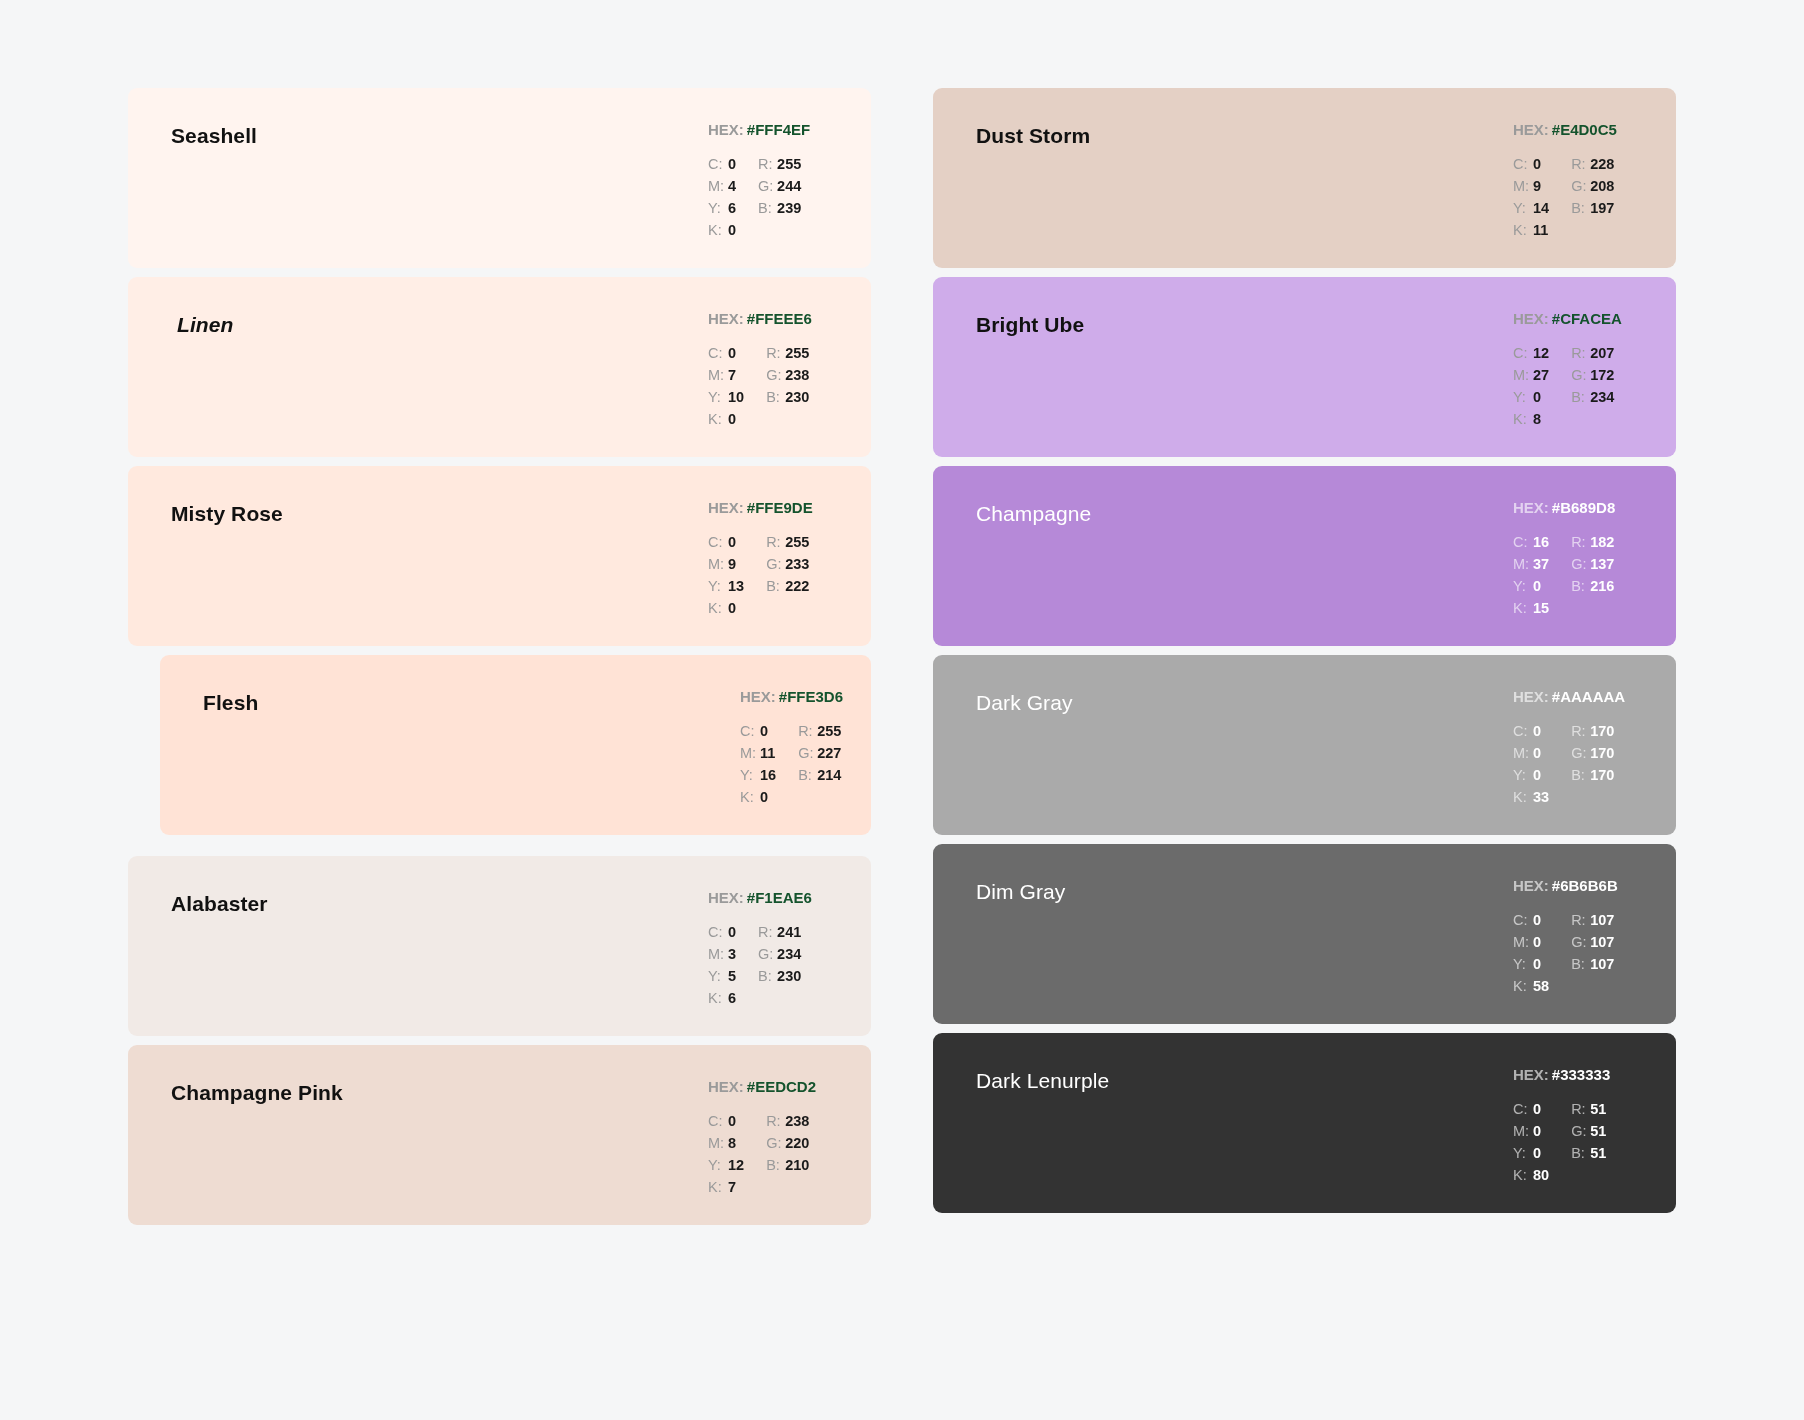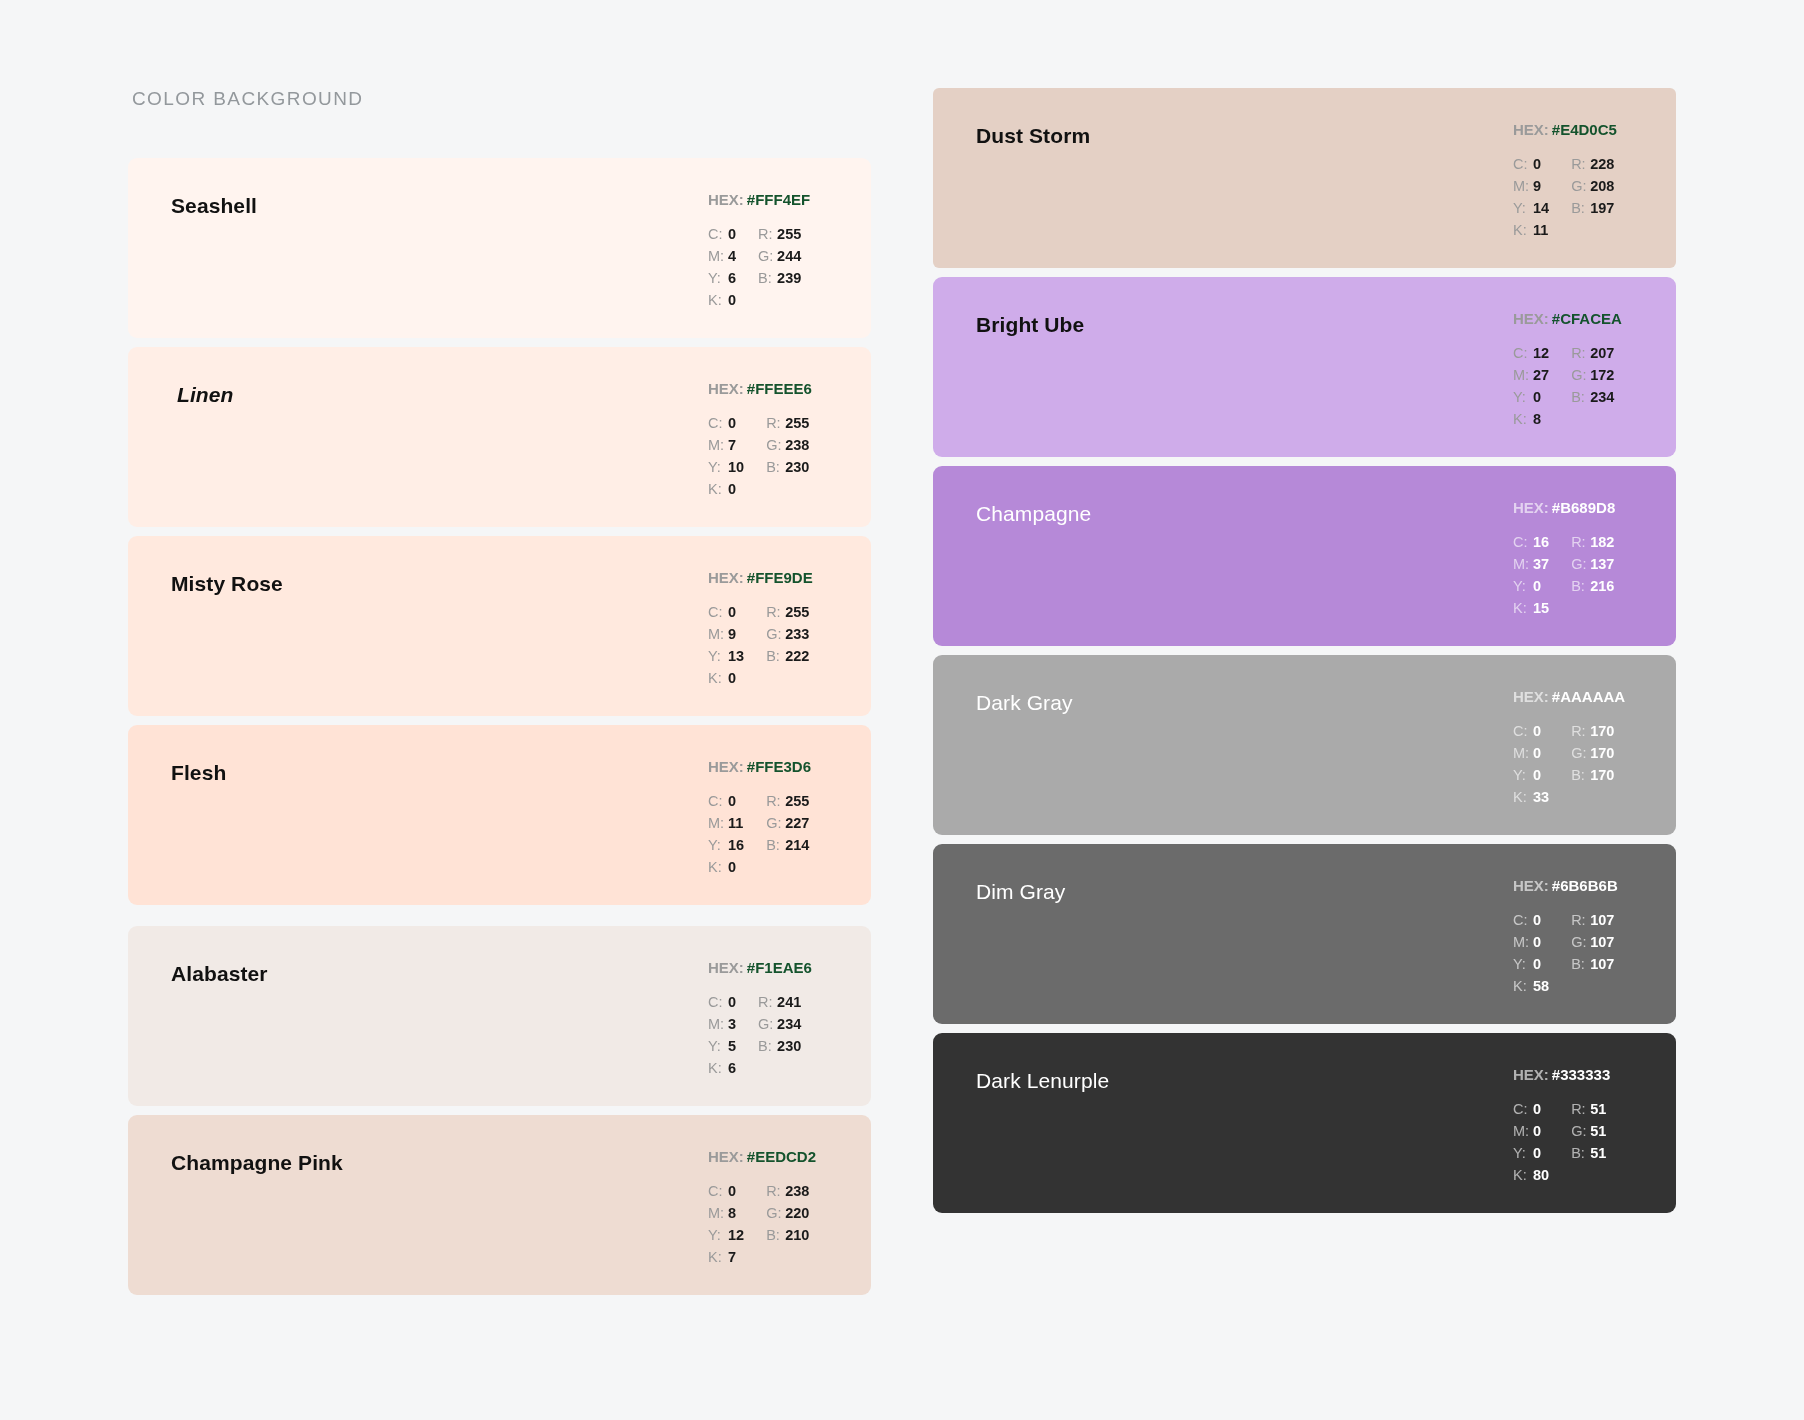--- a/index.html
+++ b/index.html
@@ -126,21 +126,20 @@
   .rgb-col .v-key {
     min-width: 19px;
   }
 </style>
 </head>
 <body>
 
 <div class="page">
   <div class="columns" id="columns-root">
       <div class="column">
-        <div class="column-title">COLOR BACKGROUND</div>
         <div class="swatch-list">
           <div class="swatch" style="background: rgb(255, 244, 239);">
             <div class="swatch-name">Seashell</div>
             <div class="specs">
               <div class="hex-line"><span class="hex-label">HEX:</span><span class="hex-value">#FFF4EF</span></div>
               <div class="values-grid">
                 <div class="values-col cmyk-col">
                   <div class="value-row">
                     <span class="v-key">C:</span>
                     <span class="v-num">0</span>
@@ -248,21 +247,21 @@
                     <span class="v-num">233</span>
                   </div>
                   <div class="value-row">
                     <span class="v-key">B:</span>
                     <span class="v-num">222</span>
                   </div>
                 </div>
               </div>
             </div>
           </div>
-          <div class="swatch" style="background: rgb(255, 227, 214);">
+          <div class="swatch" style="background: rgb(255, 227, 214); margin-left: 32px;">
             <div class="swatch-name">Flesh</div>
             <div class="specs">
               <div class="hex-line"><span class="hex-label">HEX:</span><span class="hex-value">#FFE3D6</span></div>
               <div class="values-grid">
                 <div class="values-col cmyk-col">
                   <div class="value-row">
                     <span class="v-key">C:</span>
                     <span class="v-num">0</span>
                   </div>
                   <div class="value-row">
@@ -372,21 +371,21 @@
                     <span class="v-num">210</span>
                   </div>
                 </div>
               </div>
             </div>
           </div>
         </div>
       </div>
       <div class="column">
         <div class="swatch-list">
-          <div class="swatch" style="background: rgb(228, 208, 197); border-radius: 6px;">
+          <div class="swatch" style="background: rgb(228, 208, 197);">
             <div class="swatch-name">Dust Storm</div>
             <div class="specs">
               <div class="hex-line"><span class="hex-label">HEX:</span><span class="hex-value">#E4D0C5</span></div>
               <div class="values-grid">
                 <div class="values-col cmyk-col">
                   <div class="value-row">
                     <span class="v-key">C:</span>
                     <span class="v-num">0</span>
                   </div>
                   <div class="value-row">

